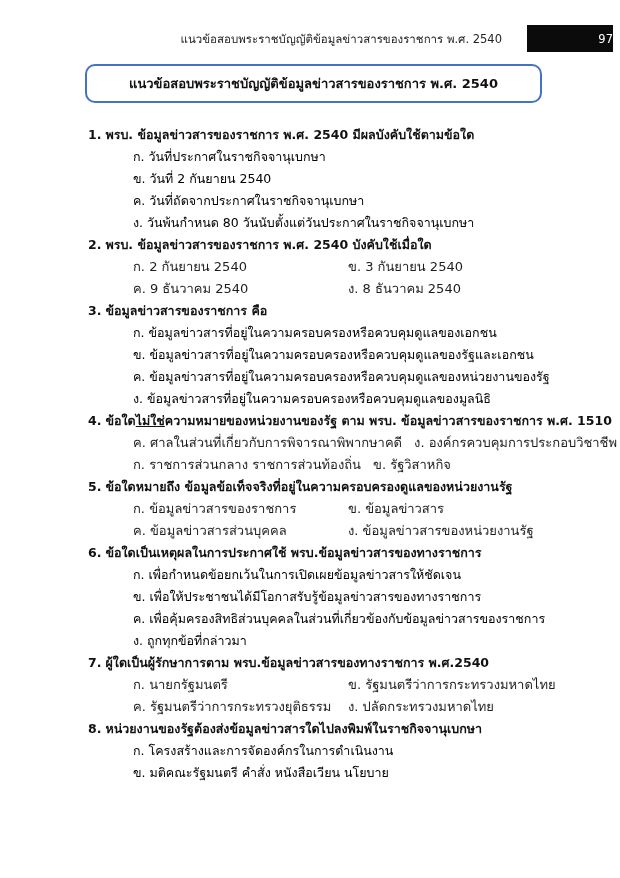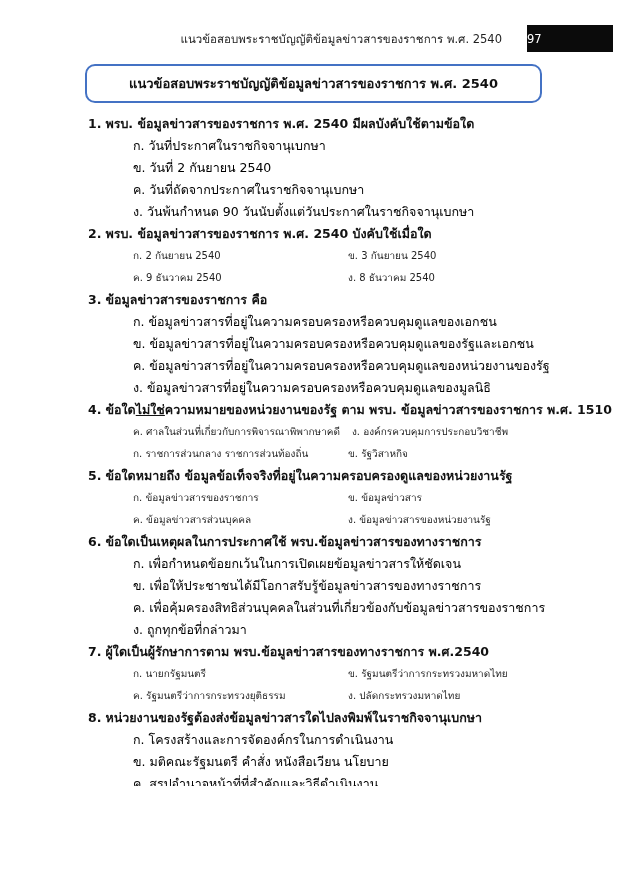--- a/index.html
+++ b/index.html
@@ -32,21 +32,21 @@
   .page-number-box {
     width: 86px;
     height: 27px;
     margin-left: 25px;
     margin-right: 7px;
     background: var(--page-box-bg, #0b0b0b);
     color: #ffffff;
     font-size: 11.5px;
     display: flex;
     align-items: center;
-    justify-content: flex-start;
+    justify-content: flex-end;
   }
 
   
   .title-box {
     position: absolute;
     top: 64px; left: 85px;
     width: 457px; height: 39px;
     border: 2.5px solid var(--accent-blue, #4472c4);
     border-radius: 10px;
     background: #ffffff;
@@ -57,21 +57,21 @@
   .title-box-text {
     font-size: 13px;
     font-weight: bold;
     color: #111111;
     white-space: nowrap;
   }
 
   
   .content {
     position: absolute;
-    top: 113px; left: 88px;
+    top: 124px; left: 88px;
     width: 525px;
   }
   .q-head {
     font-weight: bold;
     font-size: 12.5px;
     line-height: 22px;
     color: #111111;
     white-space: nowrap;
   }
   .q-num { margin-right: 4px; }
@@ -79,21 +79,21 @@
   .choice {
     padding-left: 45px;
     font-size: 12.5px;
     line-height: 22px;
     color: #000000;
     white-space: nowrap;
   }
   .choice-row {
     display: flex;
     padding-left: 45px;
-    font-size: 10px;
+    font-size: 13px;
     line-height: 22px;
     color: #1e1e1e;
     white-space: nowrap;
   }
   .choice-cell.left {
     min-width: 215px;
     padding-right: 12px;
     flex: 0 0 auto;
   }
 
@@ -150,21 +150,21 @@
     <span class="title-box-text">แนวข้อสอบพระราชบัญญัติข้อมูลข่าวสารของราชการ พ.ศ. 2540</span>
   </div>
 
   <div class="content">
 
     <div class="question">
       <div class="q-head"><span class="q-num">1.</span><span>พรบ. ข้อมูลข่าวสารของราชการ พ.ศ. 2540 มีผลบังคับใช้ตามข้อใด</span></div>
       <div class="choice">ก. วันที่ประกาศในราชกิจจานุเบกษา</div>
       <div class="choice">ข. วันที่ 2 กันยายน 2540</div>
       <div class="choice">ค. วันที่ถัดจากประกาศในราชกิจจานุเบกษา</div>
-      <div class="choice">ง. วันพ้นกำหนด 90 วันนับตั้งแต่วันประกาศในราชกิจจานุเบกษา</div>
+      <div class="choice">ง. วันพ้นกำหนด 80 วันนับตั้งแต่วันประกาศในราชกิจจานุเบกษา</div>
     </div>
 
     <div class="question">
       <div class="q-head"><span class="q-num">2.</span><span>พรบ. ข้อมูลข่าวสารของราชการ พ.ศ. 2540 บังคับใช้เมื่อใด</span></div>
       <div class="choice-row">
         <div class="choice-cell left">ก. 2 กันยายน 2540</div>
         <div class="choice-cell">ข. 3 กันยายน 2540</div>
       </div>
       <div class="choice-row">
         <div class="choice-cell left">ค. 9 ธันวาคม 2540</div>

